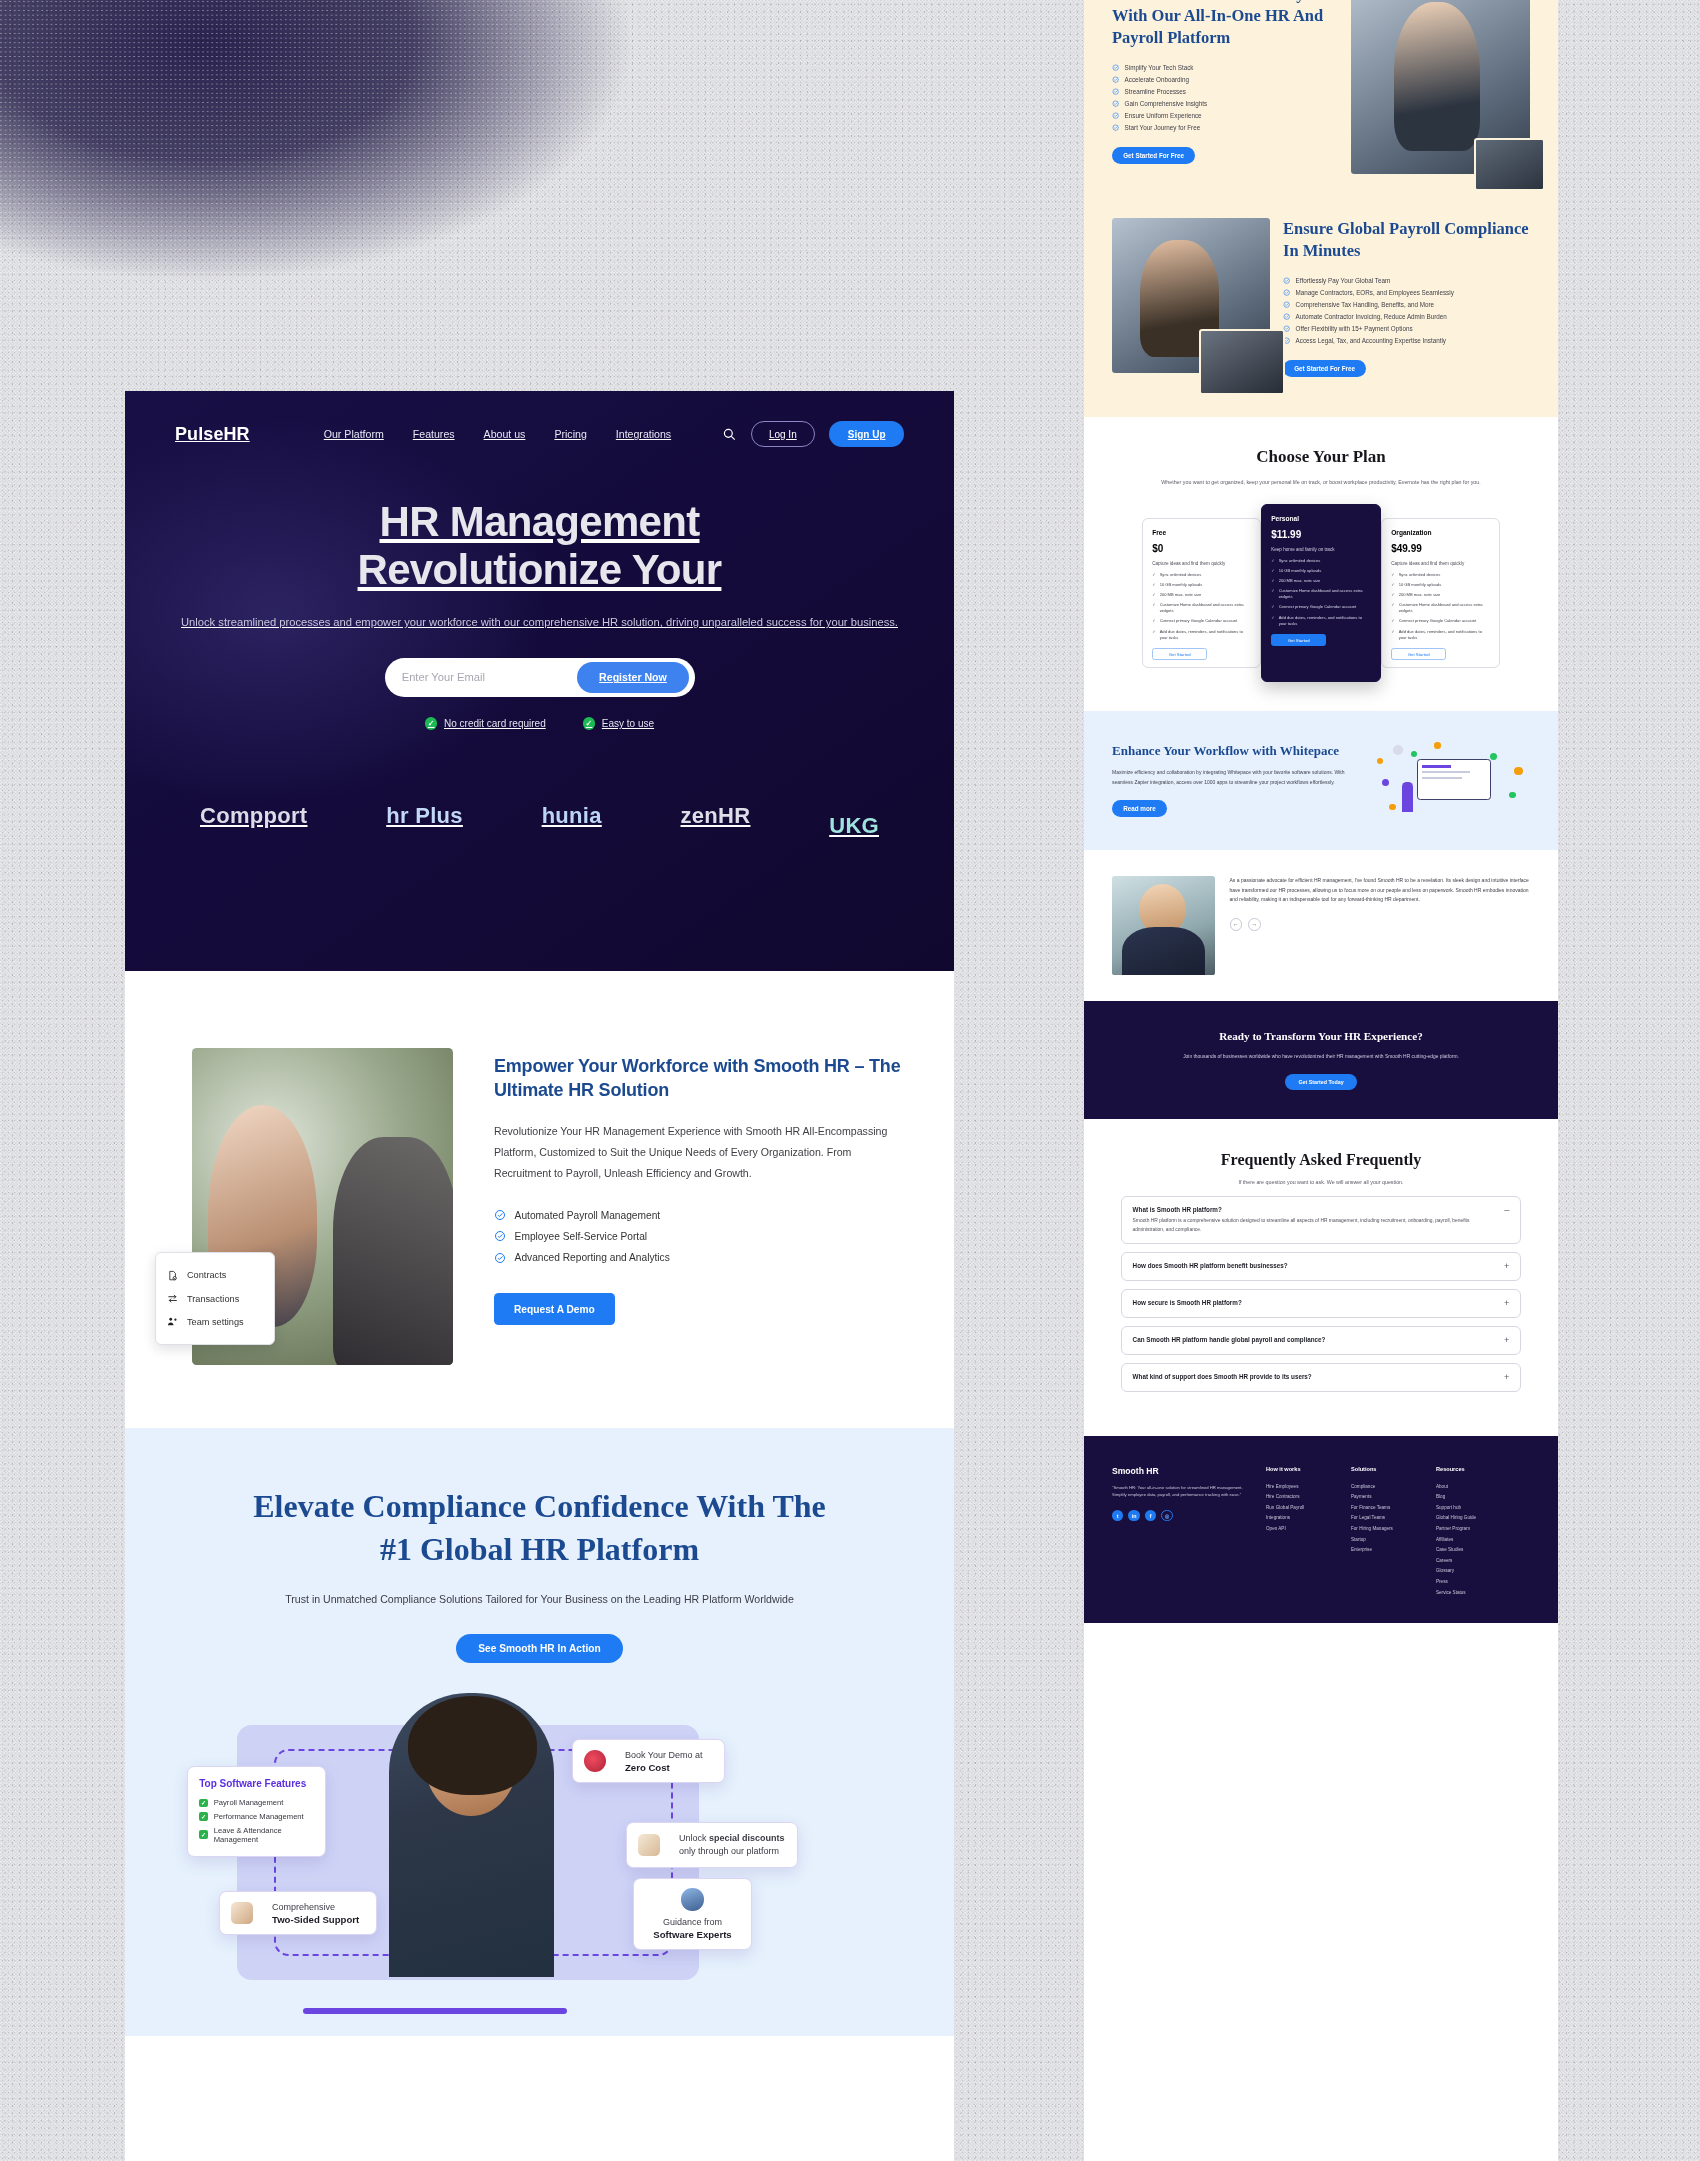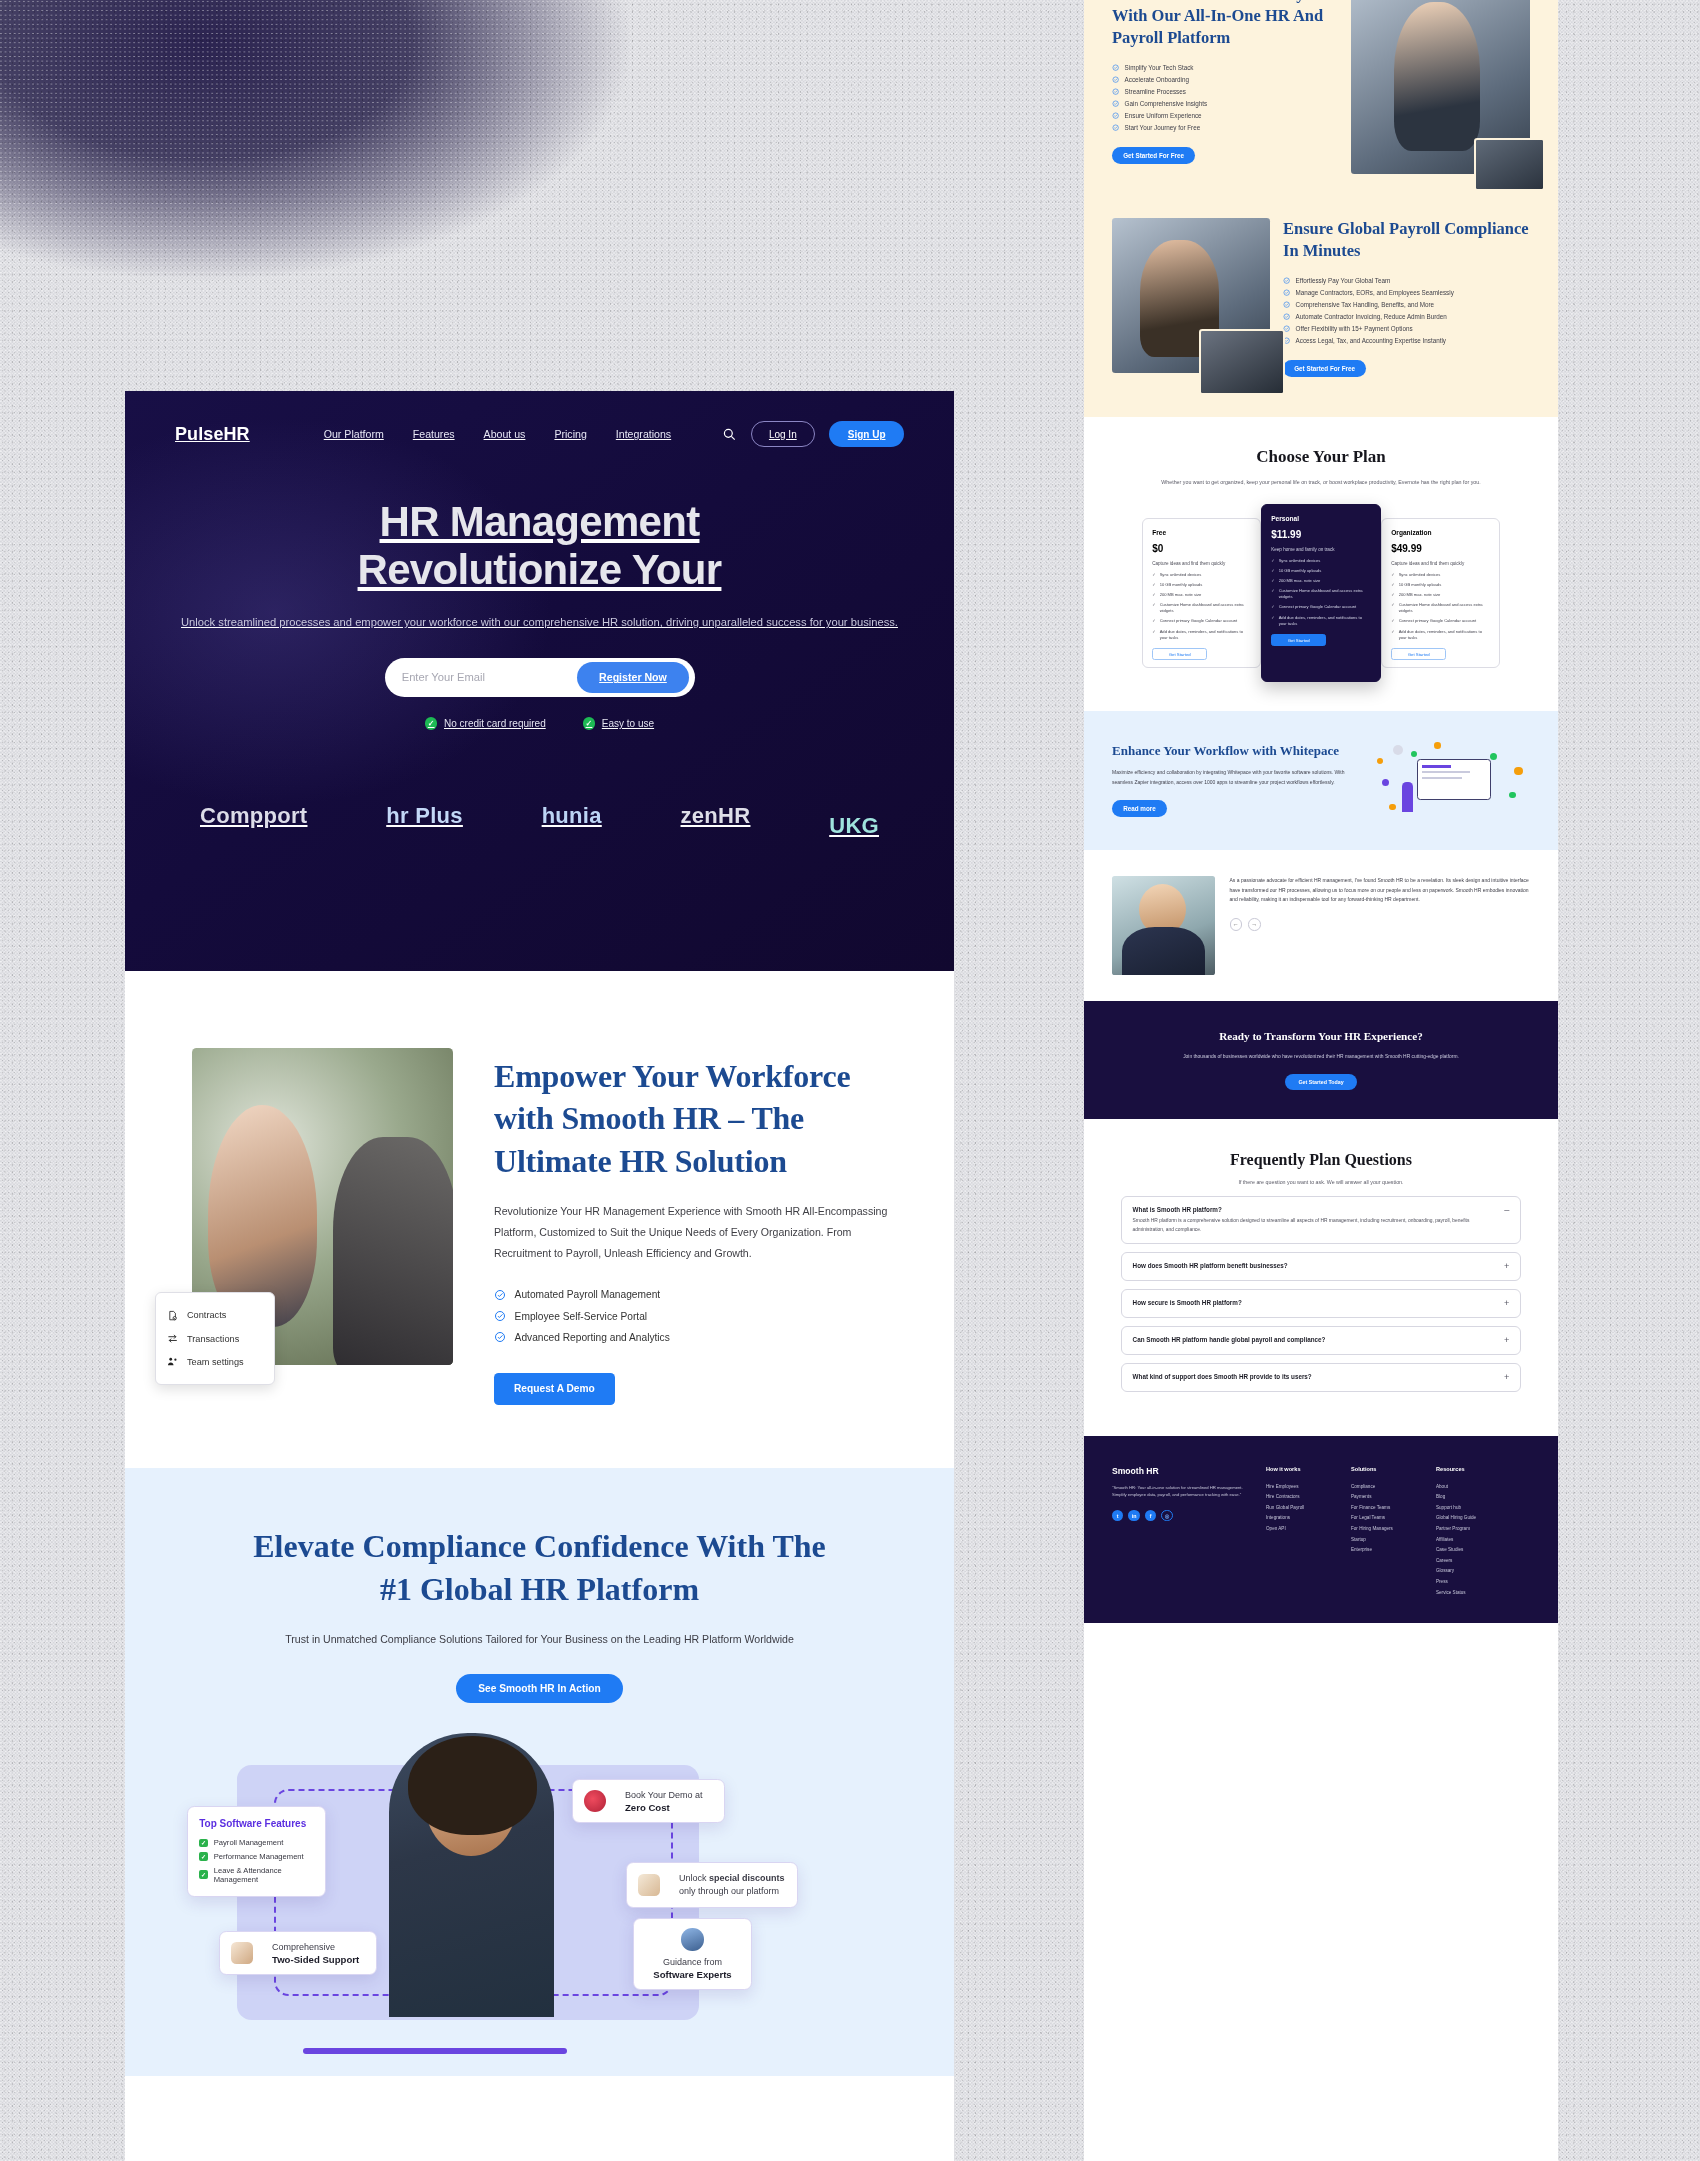--- a/index.html
+++ b/index.html
@@ -116,22 +116,22 @@
   }
   .float-card {
     position:absolute; left:-37px; bottom:20px; width:120px;
     background:#fff; border:0.7px solid #dfdfe6; border-radius:6px;
     box-shadow:0 4px 13px rgba(0,0,0,.13); padding:10.6px 11.2px;
   }
   .fc-row { display:flex; align-items:center; gap:8.6px; padding:6px 0; font-size:9.2px; color:#333; }
   .fc-row svg { flex:none; }
   .empower-body { padding-top: 6.6px; }
   .empower-h {
-    font-family:Liberation Serif, serif; font-weight:700;
-    font-size:32px; line-height:1.33; color:#1c4a91; letter-spacing:-0.2px;
+    font-family:Liberation Sans, sans-serif; font-weight:700;
+    font-size:18px; line-height:1.33; color:#1c4a91; letter-spacing:-0.2px;
   }
   .empower-p { margin-top:18.5px; font-size:10.6px; line-height:2.0; color:#3e3e44; }
   .empower-list { margin-top:20px; }
   .el-row { display:flex; align-items:center; gap:8.6px; padding:4.6px 0; font-size:10.2px; color:#333; }
   .chk-blue { flex:none; }
   .btn-demo {
     margin-top:25px; background:#1f7bf4; color:#fff; border:none;
     border-radius:4.6px; padding:10.6px 20px; font-size:10.2px; font-weight:600;
     font-family:inherit; cursor:pointer;
   }
@@ -742,21 +742,21 @@
     </div>
   </div>
 
   <div class="cta">
     <div class="cta-h">Ready to Transform Your HR Experience?</div>
     <div class="cta-p">Join thousands of businesses worldwide who have revolutionized their HR management with Smooth HR cutting-edge platform.</div>
     <button class="cta-btn">Get Started Today</button>
   </div>
 
   <div class="faq">
-    <div class="faq-h">Frequently Plan Questions</div>
+    <div class="faq-h">Frequently Asked Frequently</div>
     <div class="faq-sub">If there are question you want to ask. We will answer all your question.</div>
 
     <div class="faq-item">
       <div style="flex:1">
         <div class="faq-q">What is Smooth HR platform?</div>
         <div class="faq-a">Smooth HR platform is a comprehensive solution designed to streamline all aspects of HR management, including recruitment, onboarding, payroll, benefits administration, and compliance.</div>
       </div>
       <div class="faq-sign">–</div>
     </div>
     <div class="faq-item">

